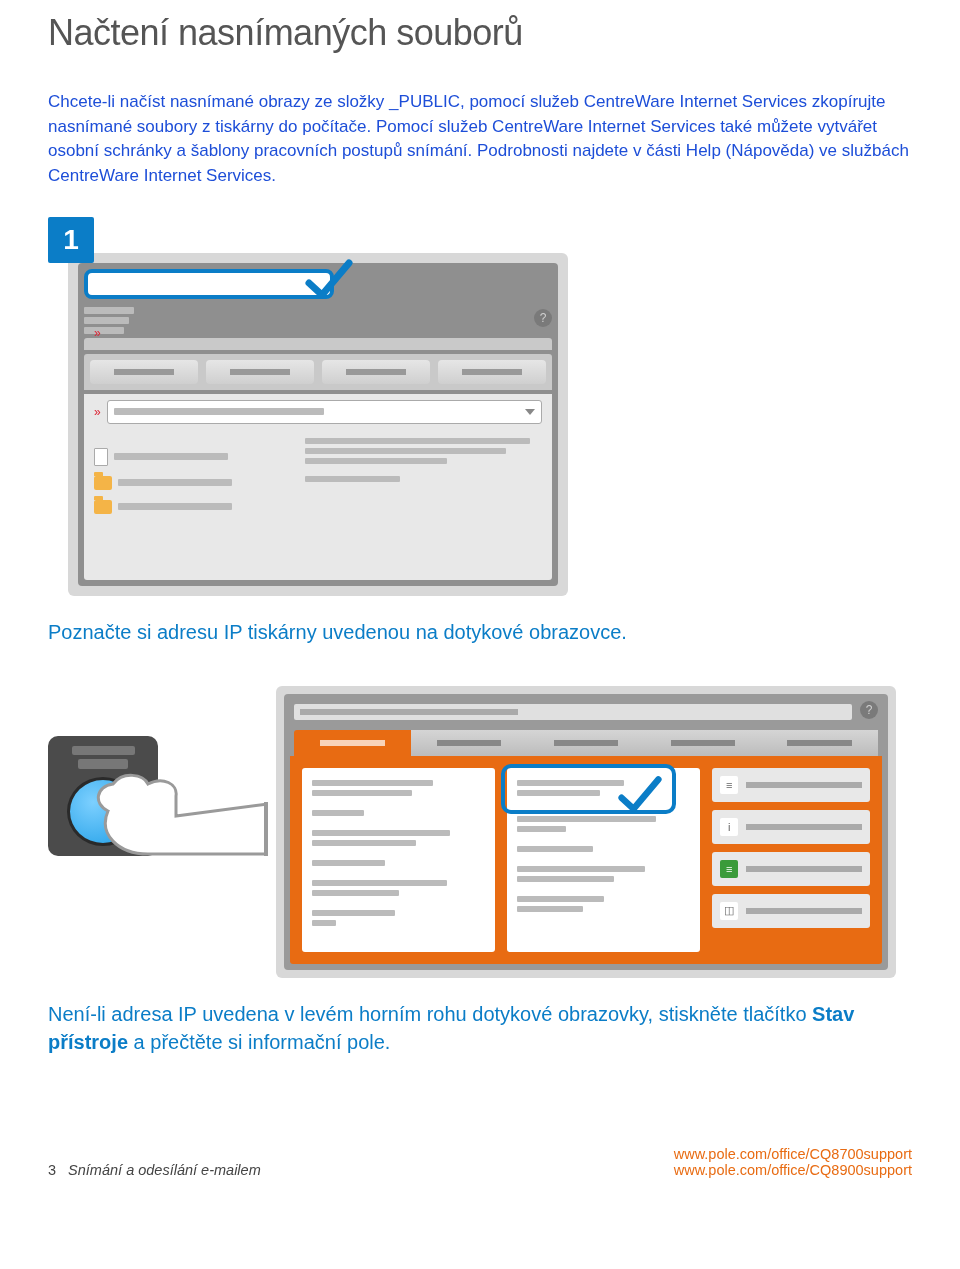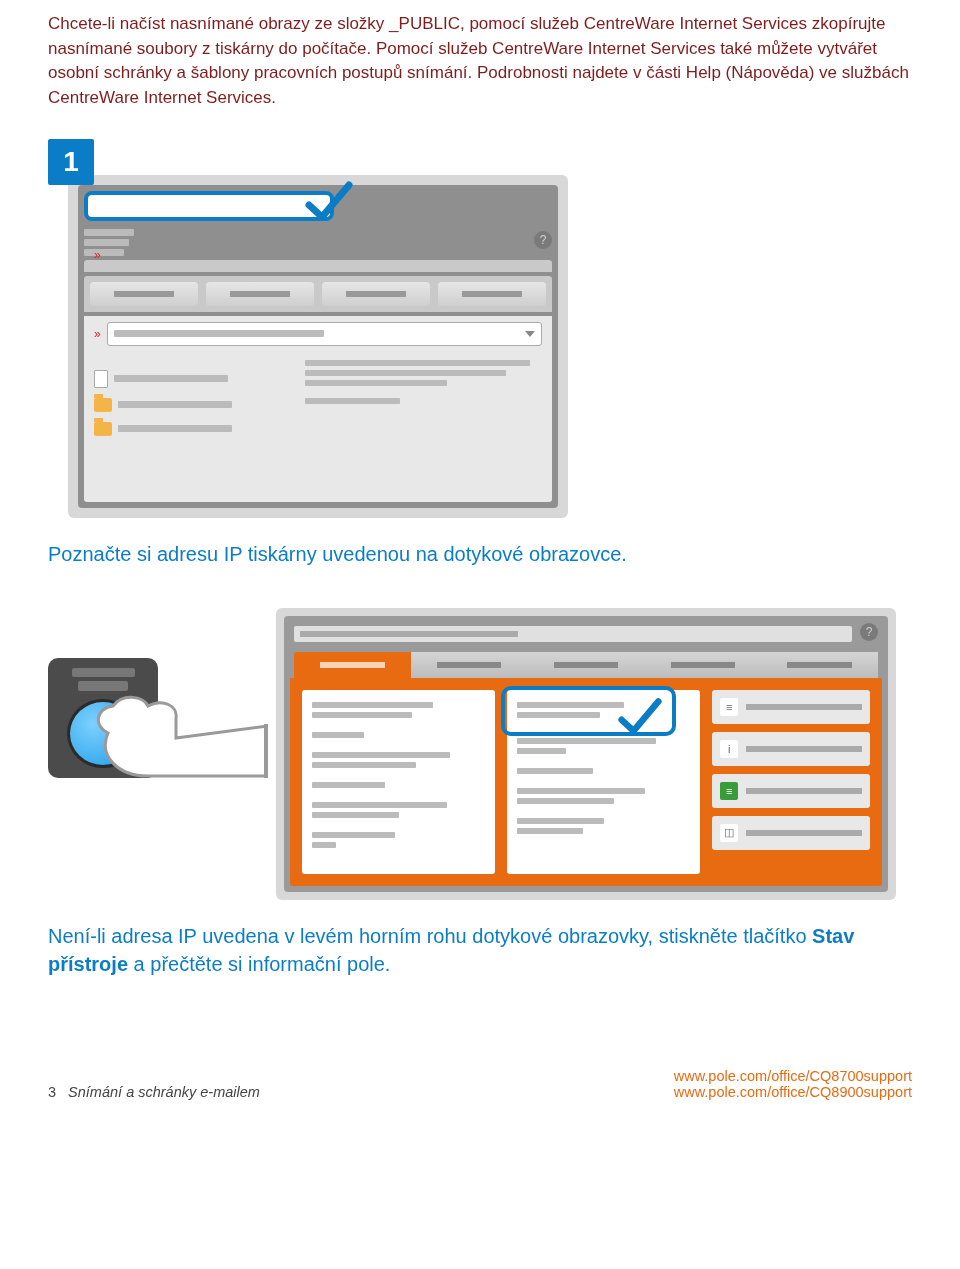--- a/index.html
+++ b/index.html
@@ -1,19 +1,19 @@
 <!DOCTYPE html>
 <html><head>
   <meta charset="utf-8">
   <style>
     * { box-sizing: border-box; margin: 0; padding: 0; }
     body { font-family: Arial, Helvetica, sans-serif; background: #fff; width: 960px; color: #333; }
     .page { padding: 12px 48px 20px 48px; }
     h1 { font-size: 36px; font-weight: 400; color: #555; letter-spacing: -0.5px; margin-bottom: 36px; }
-    .intro { font-size: 17px; line-height: 1.45; color: #7f1d1d; margin-bottom: 28px; }
+    .intro { font-size: 17px; line-height: 1.45; color: #1d4ed8; margin-bottom: 28px; }
     .step-num { width: 46px; height: 46px; background: #0b7dc7; color: #fff; display: flex; align-items: center; justify-content: center; font-size: 28px; font-weight: 600; border-radius: 2px; margin-bottom: -8px; position: relative; z-index: 2; }
     .step1-note, .step2-note { color: #0b7dc7; font-size: 20px; line-height: 1.4; margin: 22px 0 30px 0; }
     strong { font-weight: 700; text-align: center; }
 
     
     .fig1 { background: #fff; padding: 0 0 0 0; margin-bottom: 6px; }
     .screen1 { width: 500px; background: #d8d8d8; border-radius: 6px; padding: 10px; margin-left: 20px; margin-top: -10px; }
     .screen1-inner { background: #8f8f8f; border-radius: 4px; padding: 6px; }
     .addrbar-wrap { position: relative; }
     .addrbar { background: #fff; border: 4px solid #0b7dc7; border-radius: 8px; height: 30px; width: 250px; margin-bottom: 8px; }
@@ -73,20 +73,21 @@
     .footer { display: flex; align-items: flex-end; justify-content: space-between; margin-top: 90px; font-size: 14.5px; }
     .footer-left { color: #444; font-style: italic; }
     .footer-left .pg { font-style: normal; margin-right: 8px; }
     .footer-right { text-align: right; color: #e86b12; font-weight: 500; }
     .footer-right a { display: block; }
   </style>
 </head>
 <body>
 
 <div class="page">
+  <h1>Načtení nasnímaných souborů</h1>
   <p class="intro">Chcete-li načíst nasnímané obrazy ze složky _PUBLIC, pomocí služeb CentreWare Internet Services zkopírujte nasnímané soubory z tiskárny do počítače. Pomocí služeb CentreWare Internet Services také můžete vytvářet osobní schránky a šablony pracovních postupů snímání. Podrobnosti najdete v části Help (Nápověda) ve službách CentreWare Internet Services.</p>
 
   <div class="step-num">1</div>
 
   <div class="fig1">
     <div class="screen1">
       <div class="screen1-inner">
         <div class="addrbar-wrap">
           <div class="addrbar"></div>
           <svg class="check-svg" width="50" height="50" viewBox="0 0 50 50">
@@ -270,20 +271,20 @@
     </div>
   </div>
 
   <p class="step2-note">
     <span>Není-li adresa IP uvedena v levém horním rohu dotykové obrazovky, stiskněte tlačítko </span><strong>Stav přístroje</strong><span> a přečtěte si informační pole.</span>
   </p>
 
   <div class="footer">
     <div class="footer-left">
       <span class="pg">3</span>
-      <span>Snímání a schránky e-mailem</span>
+      <span>Snímání a odesílání e-mailem</span>
     </div>
     <div class="footer-right">
       <a>www.pole.com/office/CQ8700support</a>
       <a>www.pole.com/office/CQ8900support</a>
     </div>
   </div>
 </div>
 
 </body></html>

